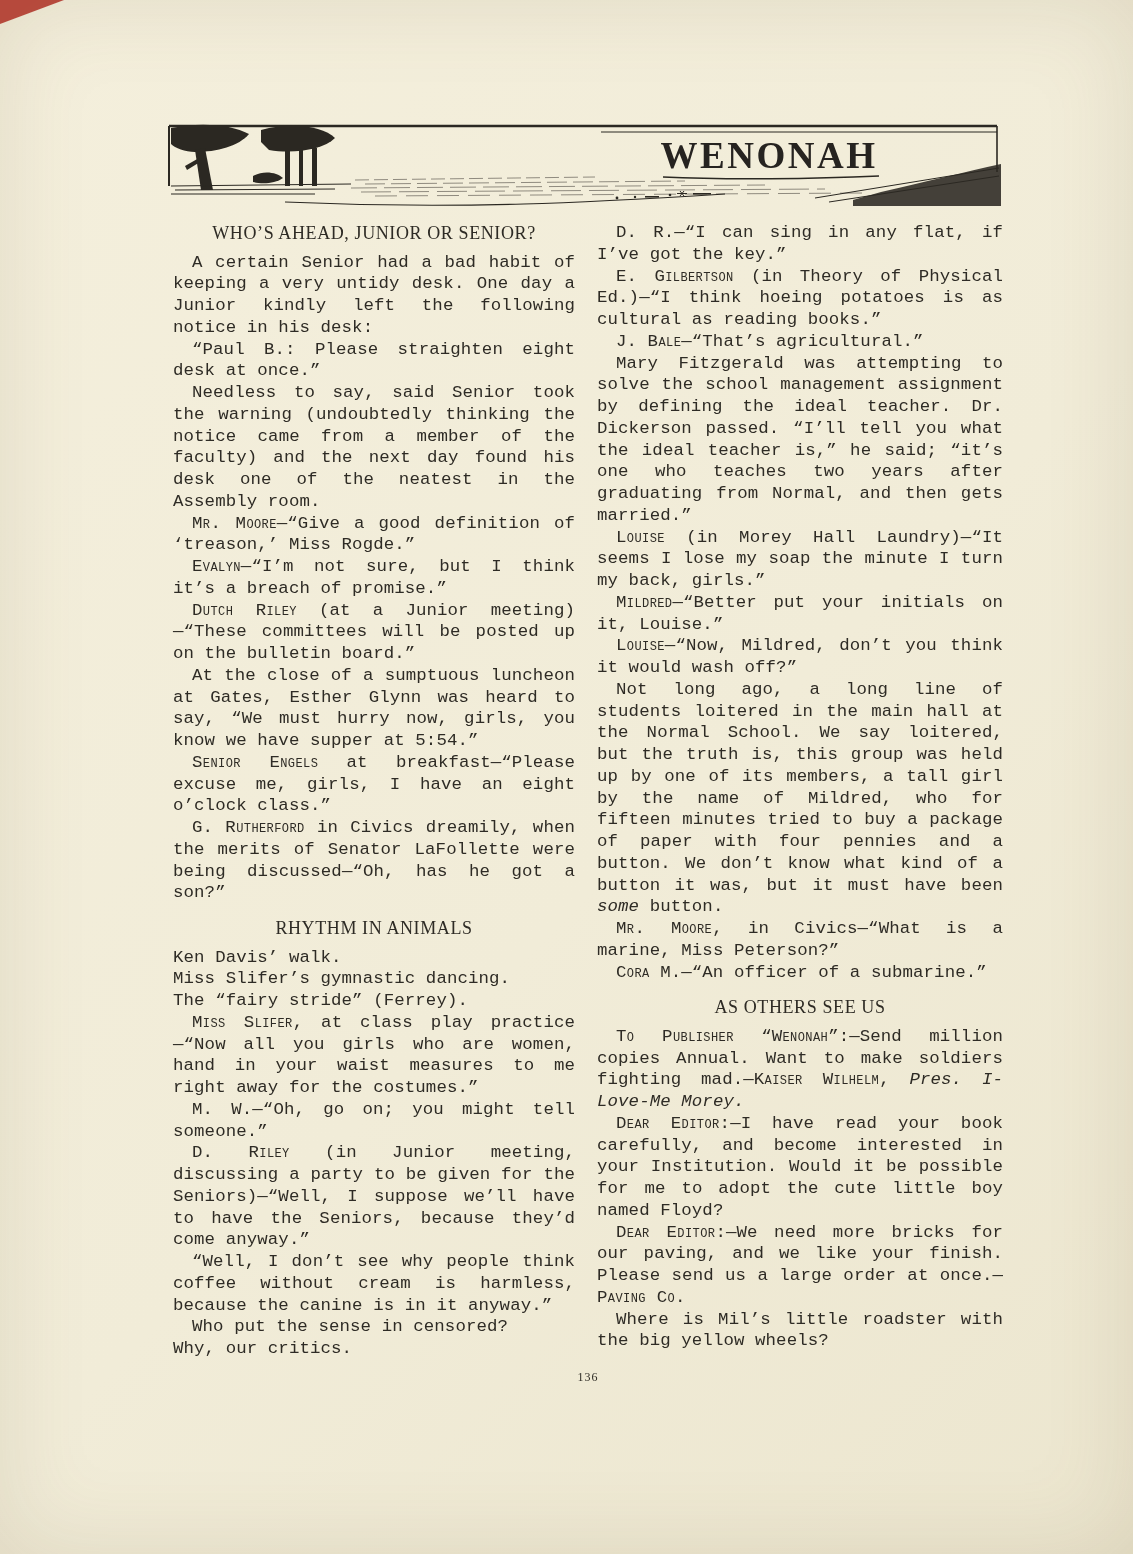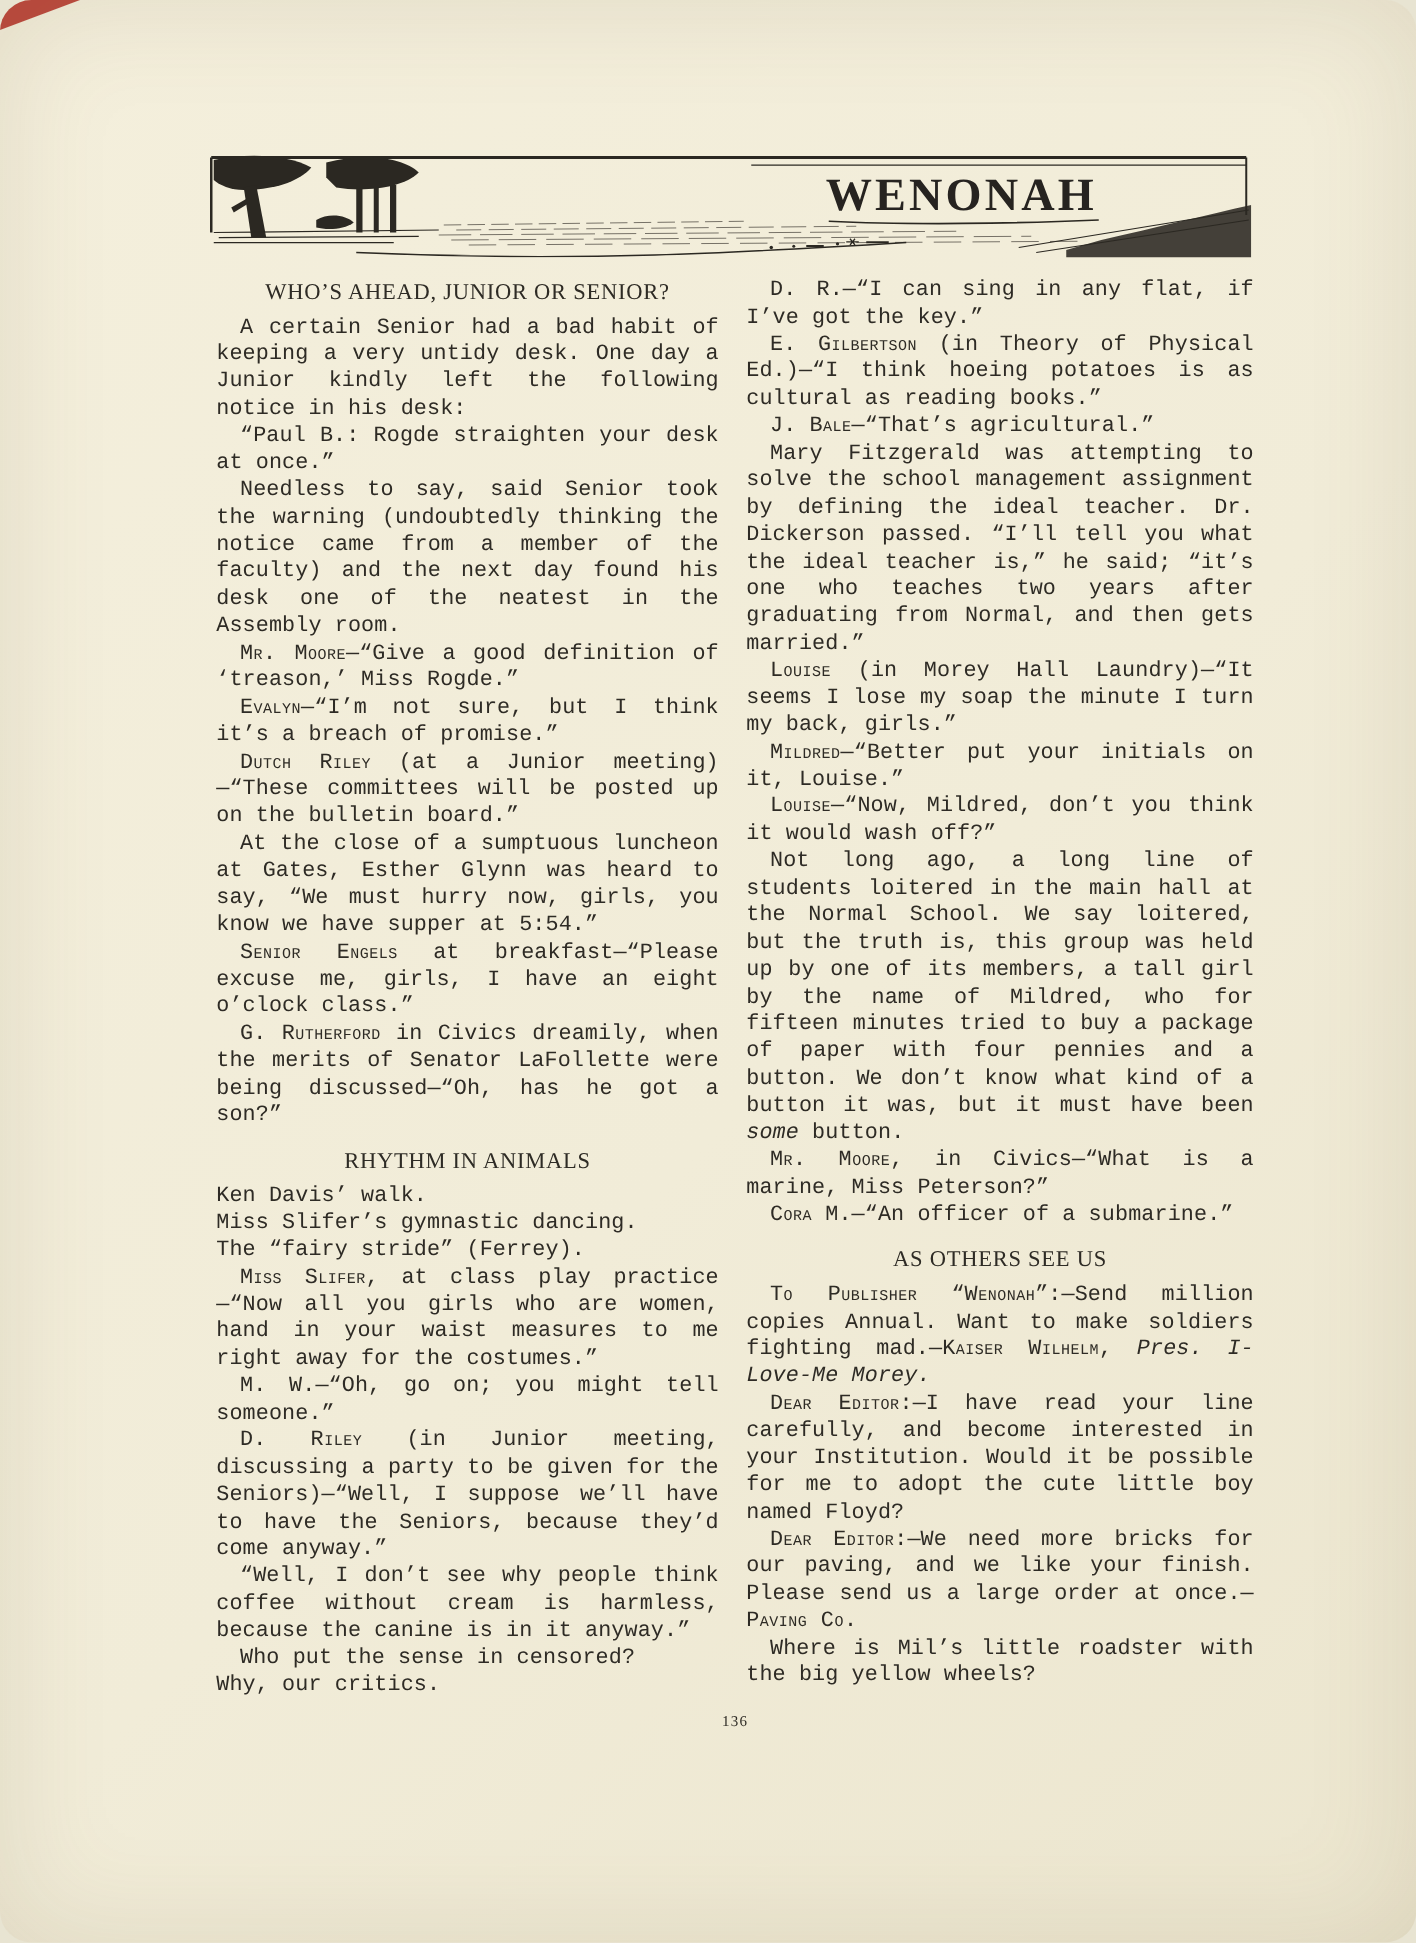--- a/index.html
+++ b/index.html
@@ -5,21 +5,20 @@
   html, body { margin: 0; padding: 0; background: #e8e4d2; }
   .page {
     position: relative;
     width: 1133px;
     height: 1554px;
     background: linear-gradient(135deg, #f4efdc 0%, #f1ecd8 55%, #ece6cf 100%);
     box-shadow: inset 0 0 90px rgba(110, 95, 55, 0.14);
     font-family: "Liberation Serif", serif;
     color: #2e2b25;
     overflow: hidden;
-    border-radius: 25px;
   }
   .corner-mark {
     position: absolute; top: 0; left: 0;
     width: 0; height: 0;
     border-top: 24px solid #b0392c;
     border-right: 64px solid transparent;
     opacity: 0.9;
   }
   .banner {
     position: absolute;
@@ -111,21 +110,21 @@
       <line x1="664" y1="82" x2="834" y2="56" stroke="#2b2822" stroke-width="1"></line>
     </g>
 
     <text x="604" y="48" text-anchor="middle" font-family="Liberation Serif, serif" font-size="37" font-weight="bold" letter-spacing="2.5" fill="#262320">WENONAH</text>
     <path d="M498,57 C560,60 650,59 714,56" fill="none" stroke="#2b2822" stroke-width="1.4"></path>
   </svg>
 
   <div class="col col-left">
       <div class="heading">WHO’S AHEAD, JUNIOR OR SENIOR?</div>
       <p class="para"><span>A certain Senior had a bad habit of keeping a very untidy desk. One day a Junior kindly left the following notice in his desk:</span></p>
-      <p class="para"><span>“Paul B.: Rogde straighten your desk at once.”</span></p>
+      <p class="para"><span>“Paul B.: Please straighten eight desk at once.”</span></p>
       <p class="para"><span>Needless to say, said Senior took the warning (undoubtedly thinking the notice came from a member of the faculty) and the next day found his desk one of the neatest in the Assembly room.</span></p>
       <p class="para spaced"><span class="sc">Mr. Moore</span><span>—“Give a good definition of ‘treason,’ Miss Rogde.”</span></p>
       <p class="para"><span class="sc">Evalyn</span><span>—“I’m not sure, but I think it’s a breach of promise.”</span></p>
       <p class="para spaced"><span class="sc">Dutch Riley</span><span> (at a Junior meeting)—“These committees will be posted up on the bulletin board.”</span></p>
       <p class="para spaced"><span>At the close of a sumptuous luncheon at Gates, Esther Glynn was heard to say, “We must hurry now, girls, you know we have supper at 5:54.”</span></p>
       <p class="para spaced"><span class="sc">Senior Engels</span><span> at breakfast—“Please excuse me, girls, I have an eight o’clock class.”</span></p>
       <p class="para spaced"><span>G. </span><span class="sc">Rutherford</span><span> in Civics dreamily, when the merits of Senator LaFollette were being discussed—“Oh, has he got a son?”</span></p>
       <div class="heading spaced">RHYTHM IN ANIMALS</div>
       <p class="para noindent"><span>Ken Davis’ walk.</span></p>
       <p class="para spaced noindent"><span>Miss Slifer’s gymnastic dancing.</span></p>
@@ -142,20 +141,20 @@
       <p class="para"><span>J. </span><span class="sc">Bale</span><span>—“That’s agricultural.”</span></p>
       <p class="para spaced"><span>Mary Fitzgerald was attempting to solve the school management assignment by defining the ideal teacher. Dr. Dickerson passed. “I’ll tell you what the ideal teacher is,” he said; “it’s one who teaches two years after graduating from Normal, and then gets married.”</span></p>
       <p class="para spaced"><span class="sc">Louise</span><span> (in Morey Hall Laundry)—“It seems I lose my soap the minute I turn my back, girls.”</span></p>
       <p class="para"><span class="sc">Mildred</span><span>—“Better put your initials on it, Louise.”</span></p>
       <p class="para"><span class="sc">Louise</span><span>—“Now, Mildred, don’t you think it would wash off?”</span></p>
       <p class="para spaced"><span>Not long ago, a long line of students loitered in the main hall at the Normal School. We say loitered, but the truth is, this group was held up by one of its members, a tall girl by the name of Mildred, who for fifteen minutes tried to buy a package of paper with four pennies and a button. We don’t know what kind of a button it was, but it must have been </span><span class="it">some</span><span> button.</span></p>
       <p class="para spaced"><span class="sc">Mr. Moore</span><span>, in Civics—“What is a marine, Miss Peterson?”</span></p>
       <p class="para"><span class="sc">Cora</span><span> M.—“An officer of a submarine.”</span></p>
       <div class="heading spaced">AS OTHERS SEE US</div>
       <p class="para spaced"><span class="sc">To Publisher</span><span> “</span><span class="sc">Wenonah</span><span>”:—Send million copies Annual. Want to make soldiers fighting mad.—</span><span class="sc">Kaiser Wilhelm</span><span>, </span><span class="it">Pres. I-Love-Me Morey.</span></p>
-      <p class="para spaced"><span class="sc">Dear Editor</span><span>:—I have read your line carefully, and become interested in your Institution. Would it be possible for me to adopt the cute little boy named Floyd?</span></p>
+      <p class="para spaced"><span class="sc">Dear Editor</span><span>:—I have read your book carefully, and become interested in your Institution. Would it be possible for me to adopt the cute little boy named Floyd?</span></p>
       <p class="para spaced"><span class="sc">Dear Editor</span><span>:—We need more bricks for our paving, and we like your finish. Please send us a large order at once.—</span><span class="sc">Paving Co.</span></p>
       <p class="para spaced"><span>Where is Mil’s little roadster with the big yellow wheels?</span></p>
     </div>
 
   <div class="pageno">136</div>
 
 </div>
 
 </body></html>

